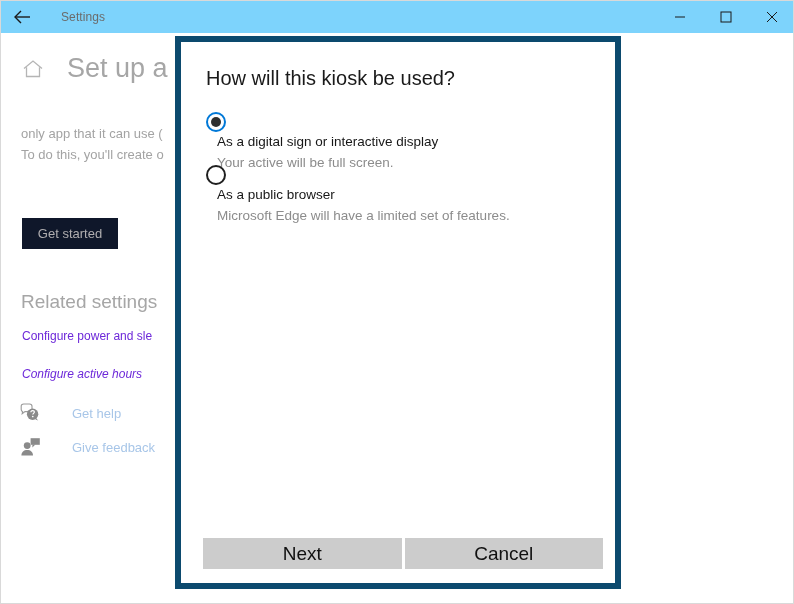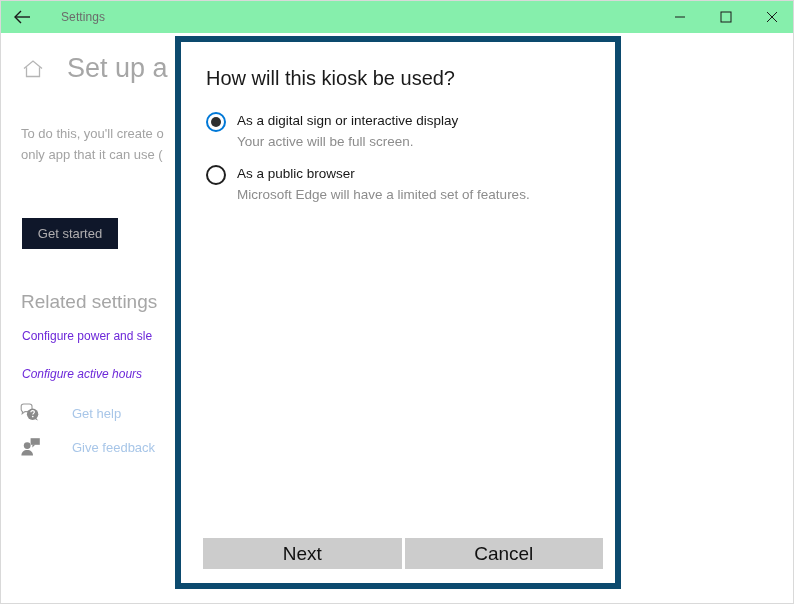--- a/index.html
+++ b/index.html
@@ -26,21 +26,21 @@
     box-sizing: border-box;
     overflow: hidden;
   }
 
   
   #titlebar {
     position: absolute;
     left: 0; top: 0;
     width: 794px;
     height: 32px;
-    background: #86efac;
+    background: #7dd3fc;
     display: flex;
     align-items: center;
   }
   #back-button {
     width: 42px;
     height: 32px;
     display: flex;
     align-items: center;
     justify-content: center;
     cursor: default;
@@ -192,20 +192,21 @@
     user-select: none;
   }
 
   .radio-option {
     position: absolute;
     left: 25px;
     width: 400px;
     display: flex;
     align-items: flex-start;
     cursor: default;
+    flex-direction: column;
   }
   #option-0 { top: 69px; }
   #option-1 { top: 122px; }
 
   .radio-mark {
     width: 20px;
     height: 20px;
     flex: 0 0 20px;
     margin-top: 1px;
     position: relative;
@@ -321,22 +322,22 @@
       <div id="home-icon">
         <svg width="22" height="20" viewBox="0 0 22 20">
           <path d="M2 9.5 L11 2 L20 9.5" fill="none" stroke="#b5b5b5" stroke-width="1.3"></path>
           <path d="M4.5 8.3 L4.5 17.5 L17.5 17.5 L17.5 8.3" fill="none" stroke="#b5b5b5" stroke-width="1.3"></path>
         </svg>
       </div>
       <div id="page-title">Set up a k</div>
     </div>
 
     <div id="intro-text">
+      <div>only app that it can use (</div>
       <div>To do this, you'll create o</div>
-      <div>only app that it can use (</div>
     </div>
 
     <button id="get-started-button">Get started</button>
 
     <div id="related-settings-heading">Related settings</div>
 
     <a id="link-power" class="related-link" href="#">Configure power and sle</a>
 
     <a id="link-hours" class="related-link" href="#">Configure active hours</a>
 

